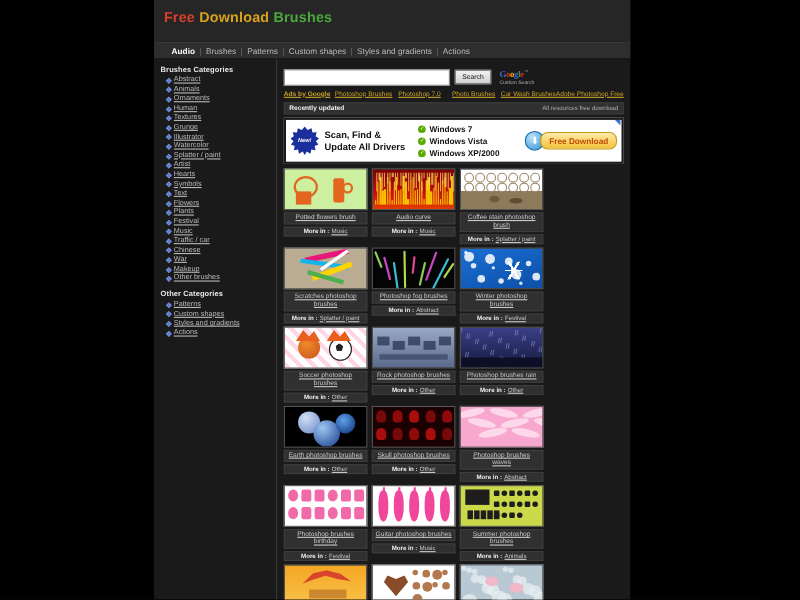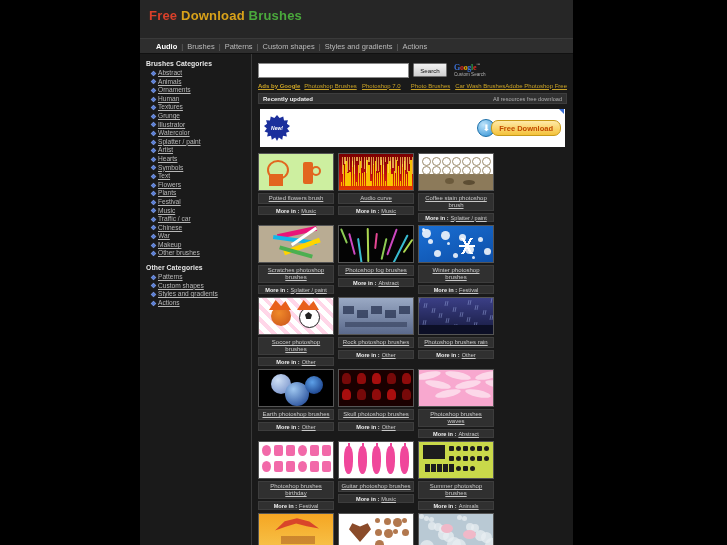--- a/index.html
+++ b/index.html
@@ -316,20 +316,38 @@
         </div>
 
         <div class="rubar">
           <span class="l">Recently updated</span>
           <span class="r">All resources free download</span>
         </div>
 
         <div class="banner">
           <div class="starburst">
             <span>New!</span>
+          </div>
+          <div class="bantext">
+            <div>Scan, Find &amp;</div>
+            <div>Update All Drivers</div>
+          </div>
+          <div class="banlist">
+            <div class="banitem">
+              <span class="tick">✓</span>
+              <span class="t">Windows 7</span>
+            </div>
+            <div class="banitem">
+              <span class="tick">✓</span>
+              <span class="t">Windows Vista</span>
+            </div>
+            <div class="banitem">
+              <span class="tick">✓</span>
+              <span class="t">Windows XP/2000</span>
+            </div>
           </div>
           <div class="dlwrap">
             <div class="dlcircle">⬇</div>
             <div class="dlbtn">Free Download</div>
           </div>
           <div class="adchoice"></div>
         </div>
 
         <div class="grid" id="grid">
             <div class="card">

